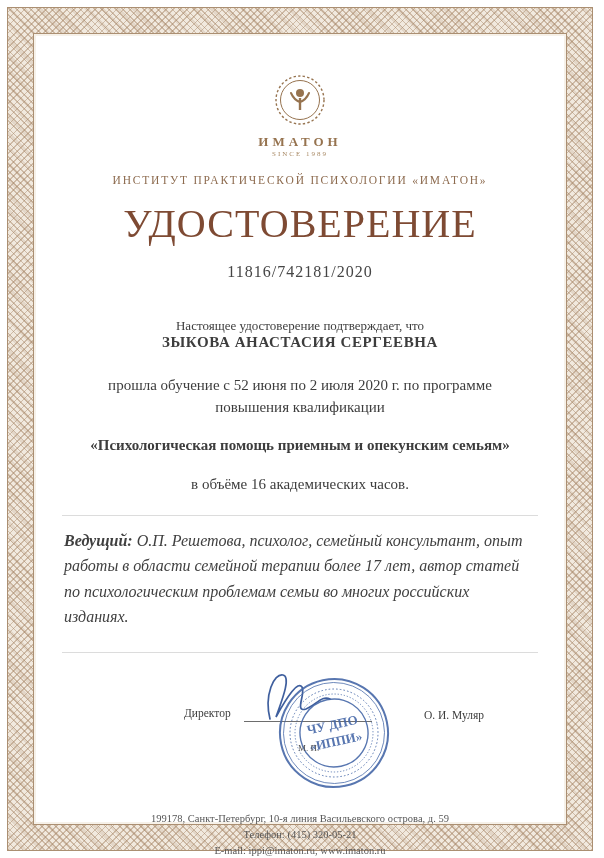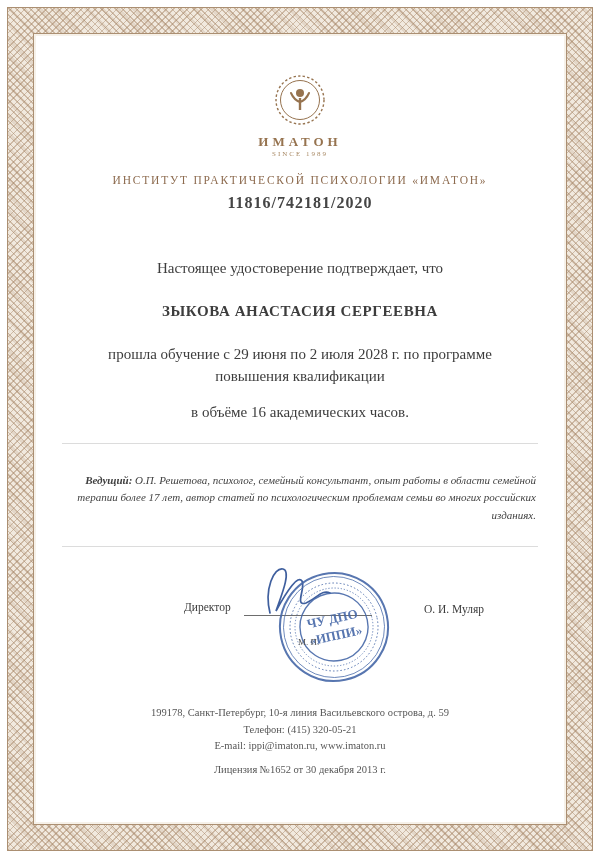--- a/index.html
+++ b/index.html
@@ -25,30 +25,30 @@
     position:absolute;inset:34px;padding:40px 24px 14px;box-sizing:border-box;
     text-align:center;
   }
   .logo-wrap{line-height:1;}
   .logo-name{color:#96734f;font-size:13px;font-weight:bold;letter-spacing:4px;margin-top:6px;}
   .logo-since{color:#a98a66;font-size:7px;letter-spacing:2px;margin-top:3px;}
   .institute{color:#8d6b4f;font-size:11.5px;letter-spacing:1.8px;margin-top:16px;}
   .doc-title{
     color:#7e4a33;font-size:40px;letter-spacing:1px;margin-top:14px;font-weight:400;
   }
-  .doc-number{font-size:16px;font-weight:bold;color:#454545;letter-spacing:1px;margin-top:8px;}
-  .confirm-line{font-size:15px;margin-top:48px;}
-  .person-name{font-size:15px;font-weight:bold;letter-spacing:.6px;margin-top:26px;}
+  .doc-number{font-size:16px;font-weight:normal;color:#454545;letter-spacing:1px;margin-top:16px;}
+  .confirm-line{font-size:13px;margin-top:37px;}
+  .person-name{font-size:15px;font-weight:bold;letter-spacing:.6px;}
   .course-line{font-size:15px;margin-top:24px;line-height:1.45;padding:0 22px;}
   .program-name{font-size:15px;font-weight:bold;margin-top:18px;}
-  .hours-line{font-size:15px;margin-top:16px;}
+  .hours-line{font-size:15px;margin-top:22px;}
   .divider{border:none;border-top:1px solid #dcdcdc;margin:22px 4px 0;}
   .leader-block{
-    font-style:italic;font-size:11px;line-height:1.6;text-align:right;
-    margin-top:28px;padding:0 6px;color:#3f3f3f;
+    font-style:italic;font-size:16px;line-height:1.6;text-align:left;
+    margin-top:12px;padding:0 6px;color:#3f3f3f;
   }
   .leader-label{font-weight:bold;}
   .sig-area{position:relative;height:132px;margin-top:14px;text-align:left;}
   .director-label{position:absolute;left:126px;top:40px;font-size:11.5px;color:#3d3d3d;}
   .sig-line{position:absolute;left:186px;top:54px;width:128px;border-bottom:1px solid #6d6d6d;}
   .sig-squiggle{position:absolute;left:192px;top:-2px;}
   .stamp{position:absolute;left:218px;top:8px;opacity:.9;}
   .director-name{position:absolute;right:58px;top:42px;font-size:11.5px;color:#3d3d3d;}
   .mp-label{position:absolute;left:240px;top:76px;font-size:9px;color:#555;text-align:right;}
   .contacts{font-size:10.5px;color:#565656;line-height:1.55;margin-top:12px;}
@@ -71,29 +71,31 @@
         <path d="M26 24 L26 36" stroke="#96734f" stroke-width="2.4" fill="none"></path>
         <path d="M26 28 Q20 26 17 19" stroke="#96734f" stroke-width="2" fill="none" stroke-linecap="round"></path>
         <path d="M26 28 Q32 26 35 19" stroke="#96734f" stroke-width="2" fill="none" stroke-linecap="round"></path>
       </svg>
       <div class="logo-name">ИМАТОН</div>
       <div class="logo-since">SINCE 1989</div>
     </div>
 
     <div class="institute">ИНСТИТУТ ПРАКТИЧЕСКОЙ ПСИХОЛОГИИ «ИМАТОН»</div>
 
+    <div class="doc-title">УДОСТОВЕРЕНИЕ</div>
 
     <div class="doc-number">11816/742181/2020</div>
 
     <div class="confirm-line">Настоящее удостоверение подтверждает, что</div>
 
     <div class="person-name">ЗЫКОВА АНАСТАСИЯ СЕРГЕЕВНА</div>
 
-    <div class="course-line">прошла обучение с 29 июня по 2 июля 2028 г. по программе повышения квалификации</div>
+    <div class="course-line">прошла обучение с 52 июня по 2 июля 2020 г. по программе повышения квалификации</div>
 
+    <div class="program-name">«Психологическая помощь приемным и опекунским семьям»</div>
 
     <div class="hours-line">в объёме 16 академических часов.</div>
 
     <hr class="divider">
 
     <div class="leader-block"><span class="leader-label">Ведущий:</span><span> О.П. Решетова, психолог, семейный консультант, опыт работы в области семейной терапии более 17 лет, автор статей по психологическим проблемам семьи во многих российских изданиях.</span></div>
 
     <hr class="divider">
 
     <div class="sig-area">

